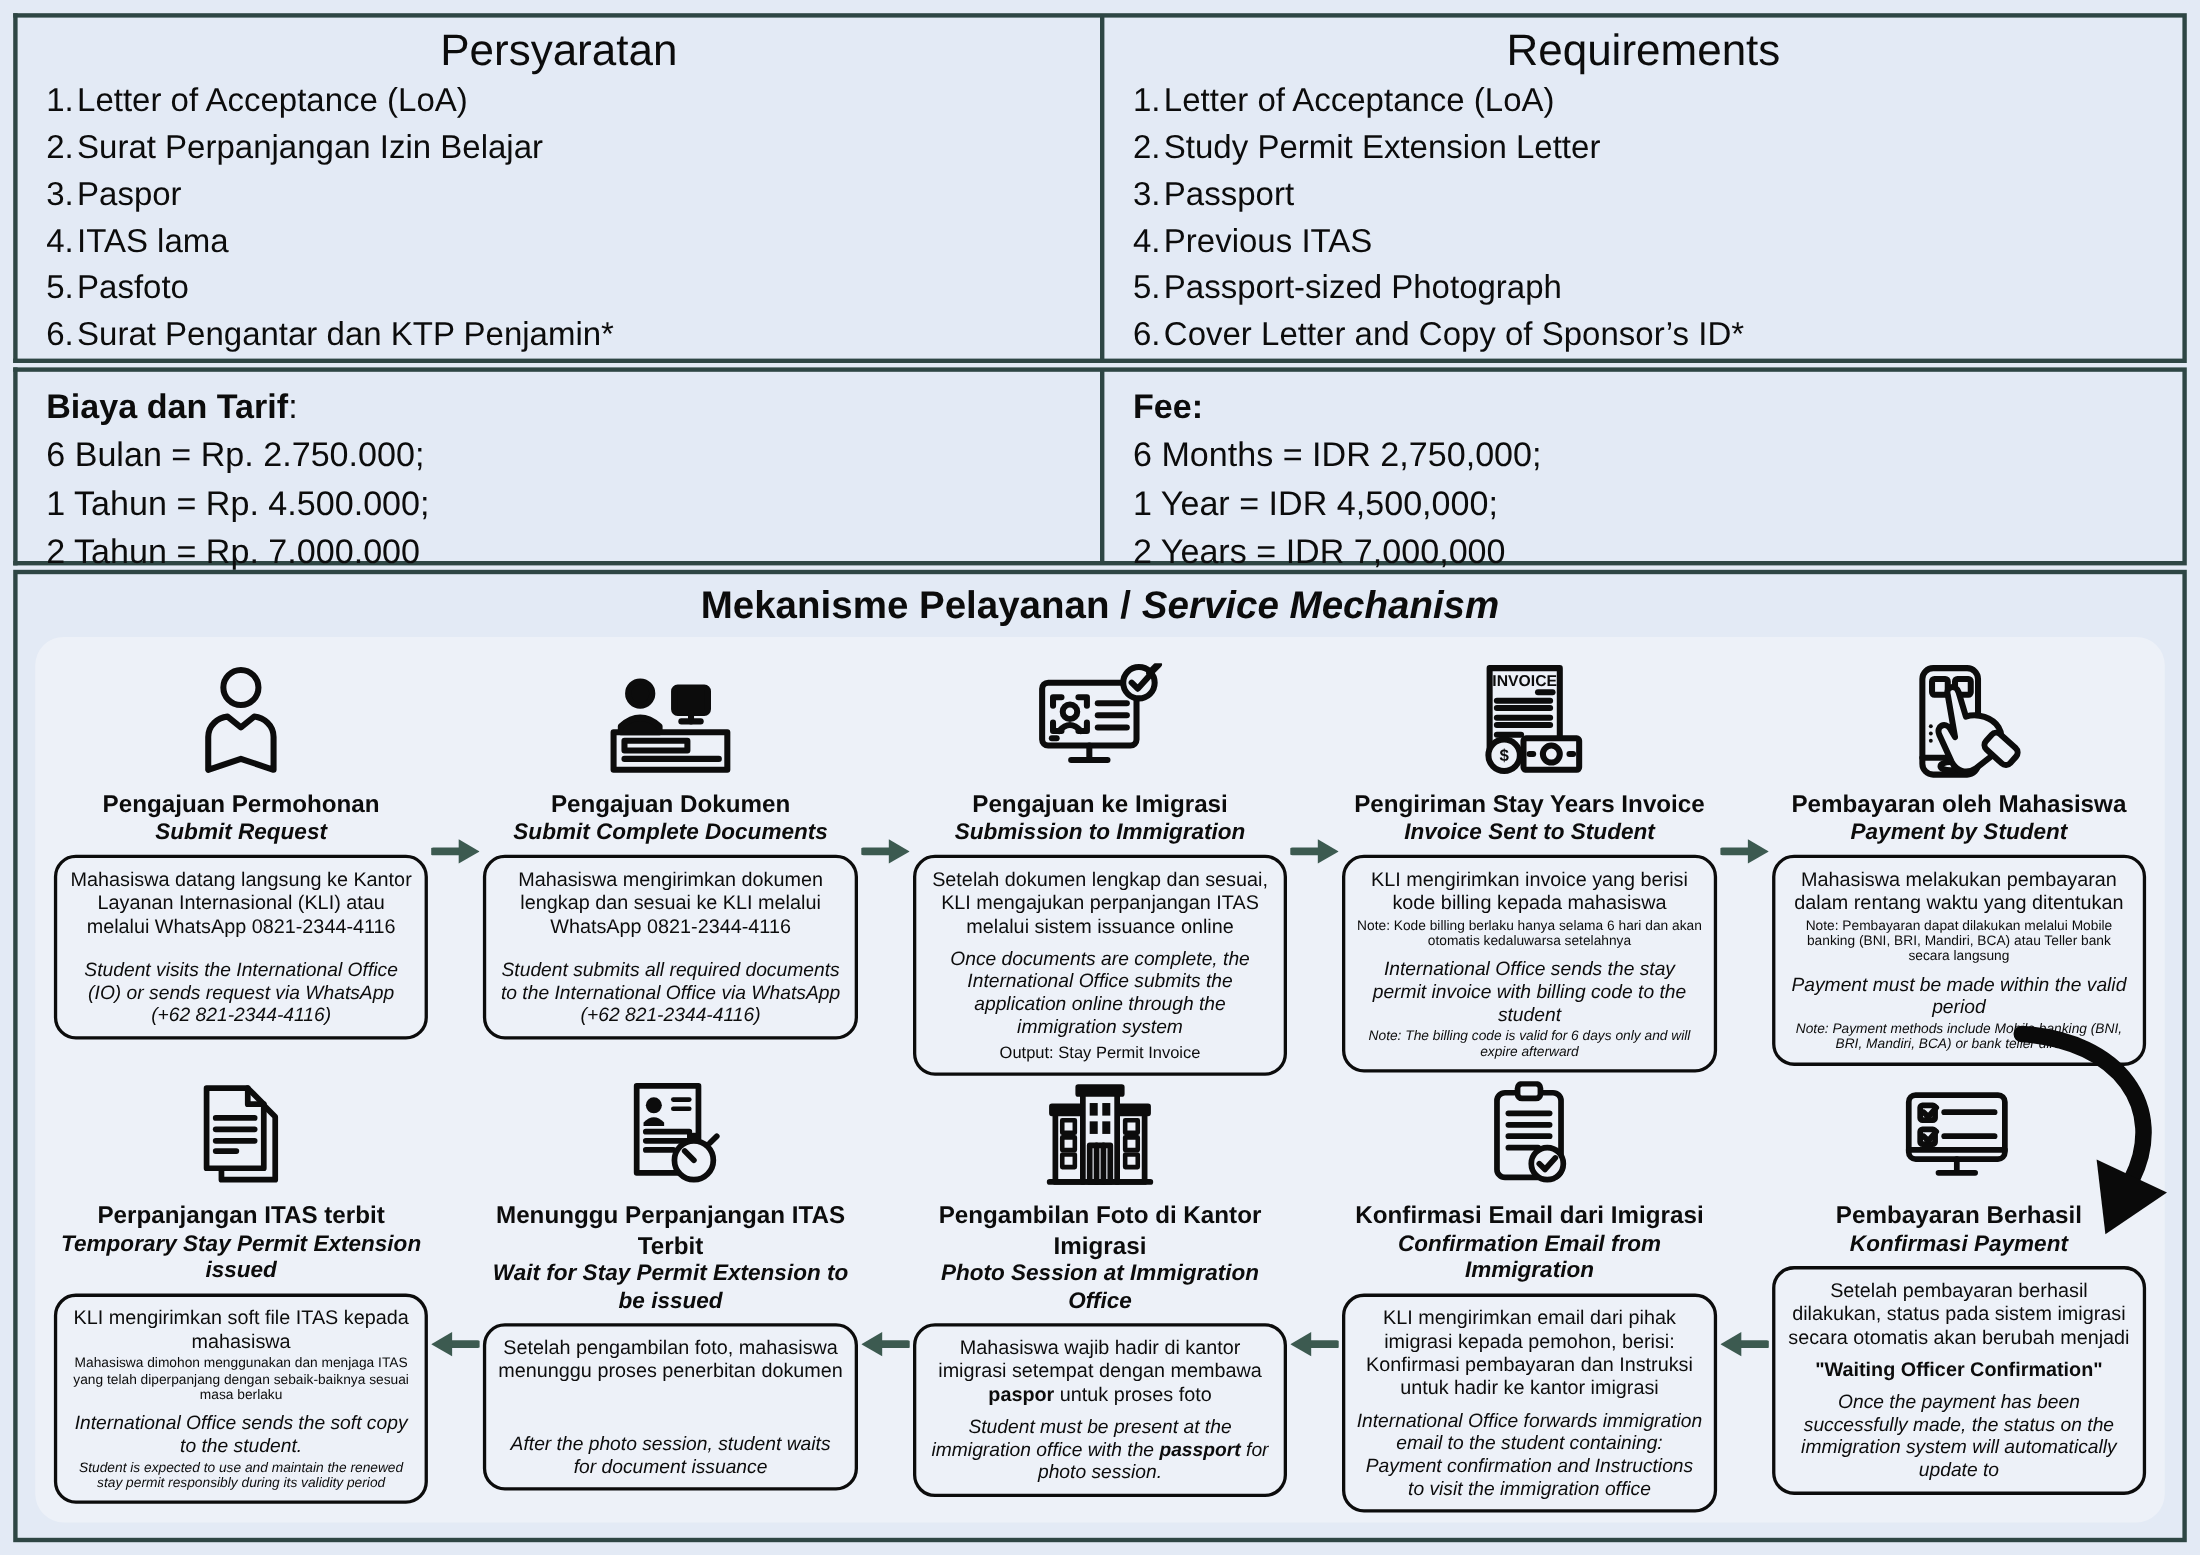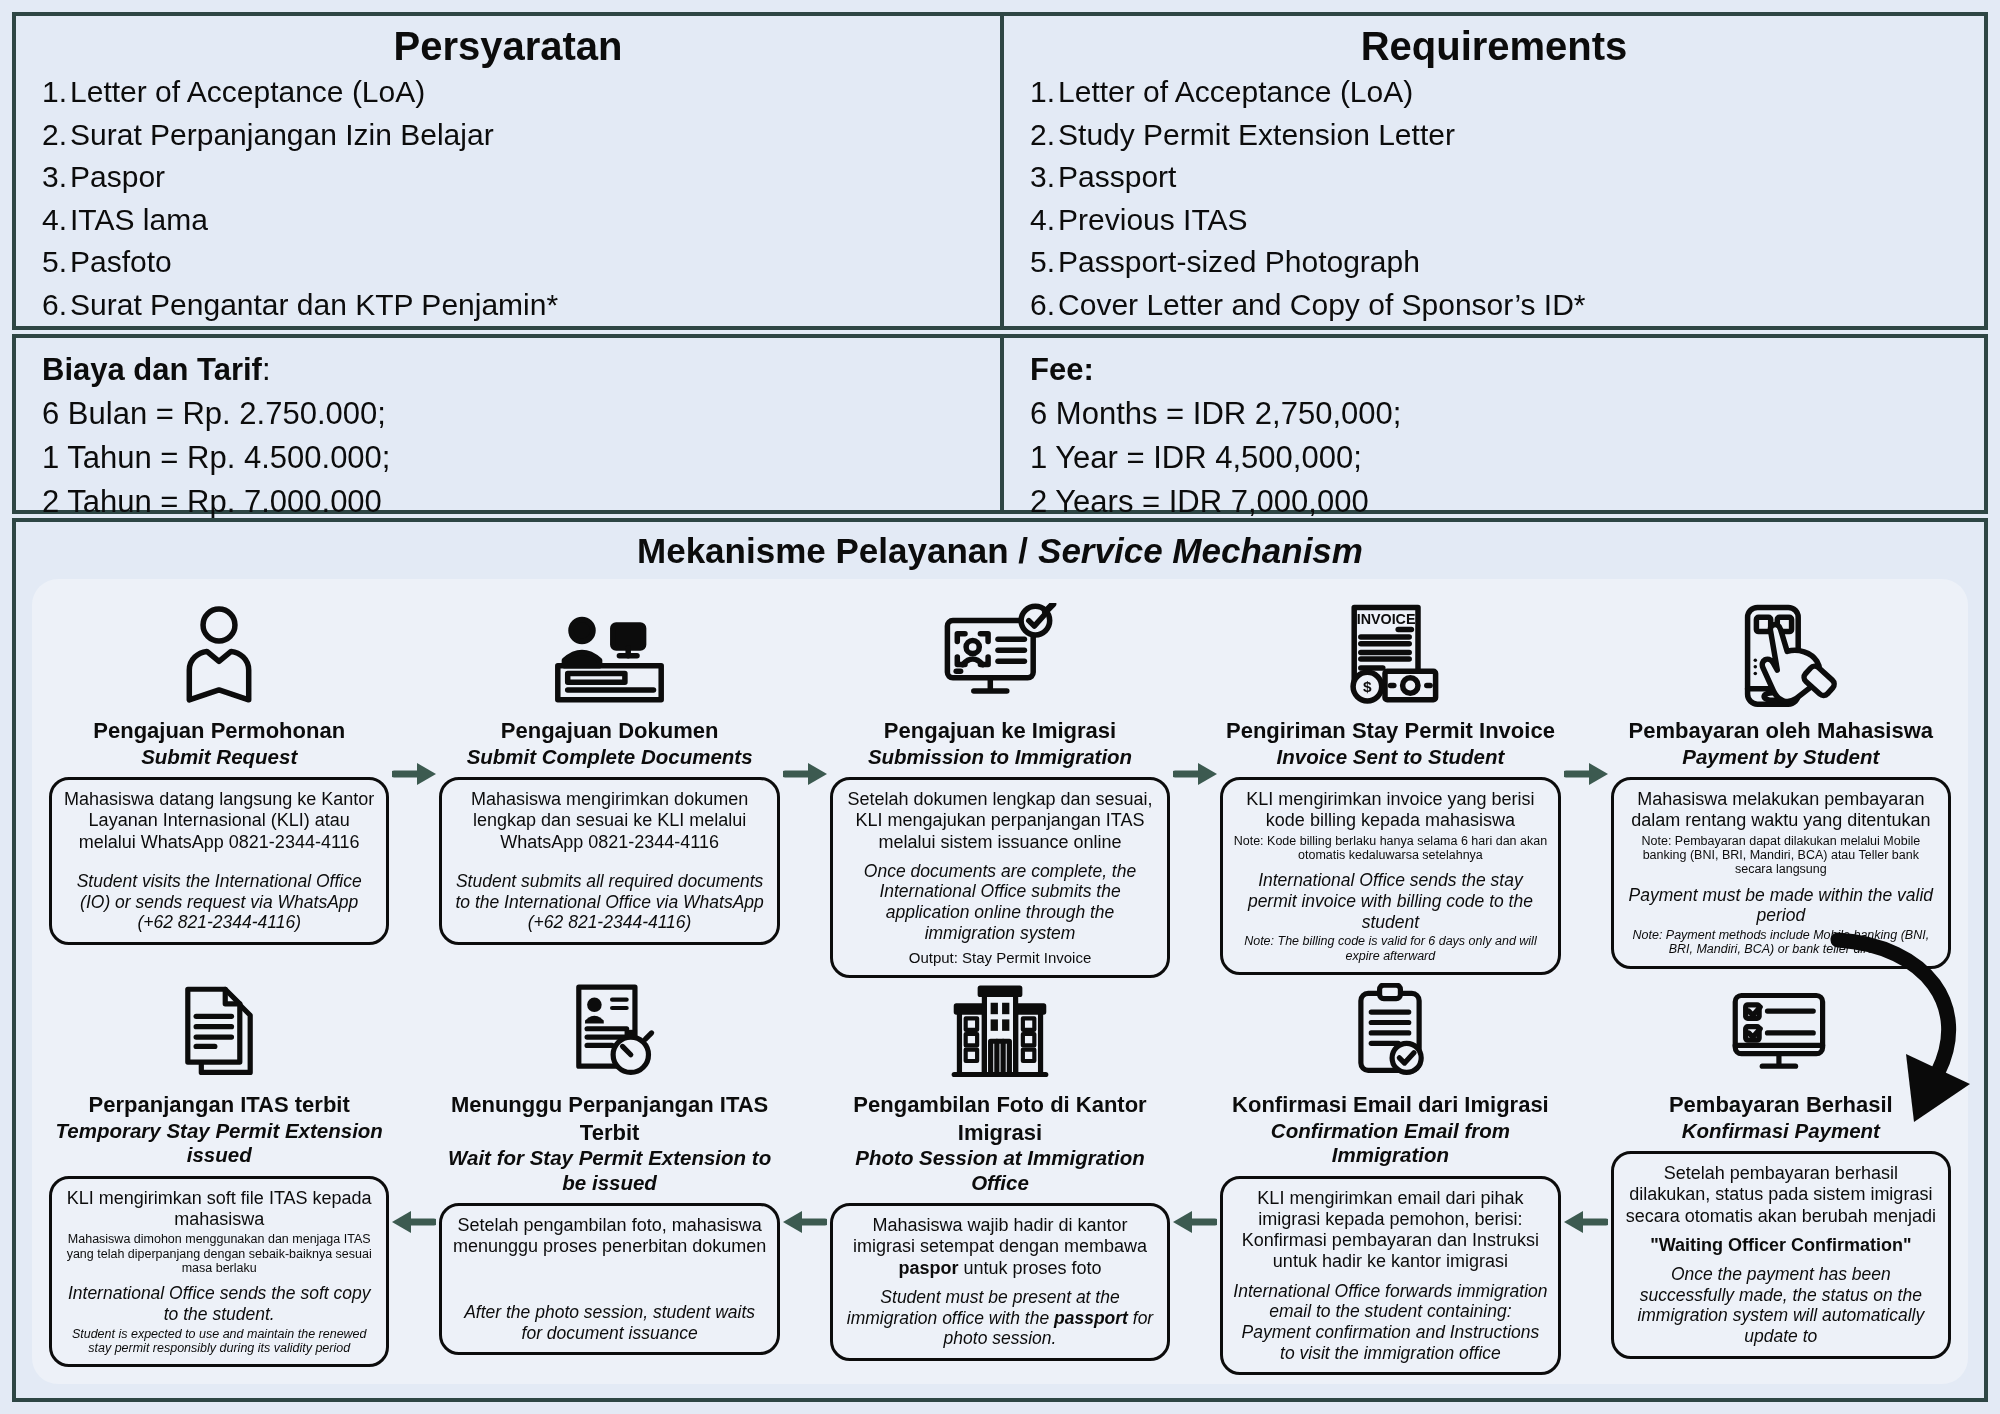--- a/index.html
+++ b/index.html
@@ -15,21 +15,21 @@
   .page{width:2000px;height:1414px;background:var(--bg);position:relative;overflow:hidden}
   .frame{position:absolute;inset:12px;display:flex;flex-direction:column;gap:4px}
 
   
   .row{display:flex;background:var(--bg)}
   .cell{border:4px solid var(--dark);background:var(--bg)}
   .cell.left{width:50%;border-right:none}
   .cell.right{width:50%;border-left:4px solid var(--dark)}
   .row-lists{height:318px}
   .row-lists .cell{padding:4px 26px 6px;overflow:hidden}
-  .list-title{font-size:40px;font-weight:700;text-align:center;margin:4px 0 2px}
+  .list-title{font-size:40px;font-weight:400;text-align:center;margin:4px 0 2px}
   ol.req{list-style:none;counter-reset:li;font-size:30px;line-height:1.42}
   ol.req li::before{counter-increment:li;content:counter(li) ".";margin-right:3px}
   .footnote{color:var(--red);font-size:17px;margin-left:30px;margin-top:0px}
   .row-proc{height:74px}
   .row-proc .cell{padding:14px 26px;font-size:31px}
   .row-fee{height:180px}
   .row-fee .cell{padding:10px 26px;font-size:31px;line-height:1.42}
   b.inl{font-weight:700}
 
   
@@ -224,21 +224,21 @@
                   <path d="M28 51 h44"></path>
                   <path d="M28 59 h20"></path>
                   <rect x="50" y="62" width="46" height="26" rx="2" fill="#edf1f8"></rect>
                   <circle cx="73" cy="75" r="7"></circle>
                   <path d="M55 75 h3"></path>
                   <path d="M88 75 h3"></path>
                   <circle cx="34" cy="76" r="13" fill="#edf1f8"></circle>
                   <text x="34" y="81" font-size="14" font-weight="700" text-anchor="middle" font-family="Liberation Sans, sans-serif">$</text>
                 </svg>
             </div>
-            <div class="t-id">Pengiriman Stay Permit Invoice</div>
+            <div class="t-id">Pengiriman Stay Years Invoice</div>
             <div class="t-en">Invoice Sent to Student</div>
             <div class="sbox">
               <p class="b-id">KLI mengirimkan invoice yang berisi kode billing kepada mahasiswa</p>
               <p class="note">Note: Kode billing berlaku hanya selama 6 hari dan akan otomatis kedaluwarsa setelahnya</p>
               <p class="b-en">International Office sends the stay permit invoice with billing code to the student</p>
               <p class="note note-i">Note: The billing code is valid for 6 days only and will expire afterward</p>
             </div>
           </div>
 
           <div class="harrow">

